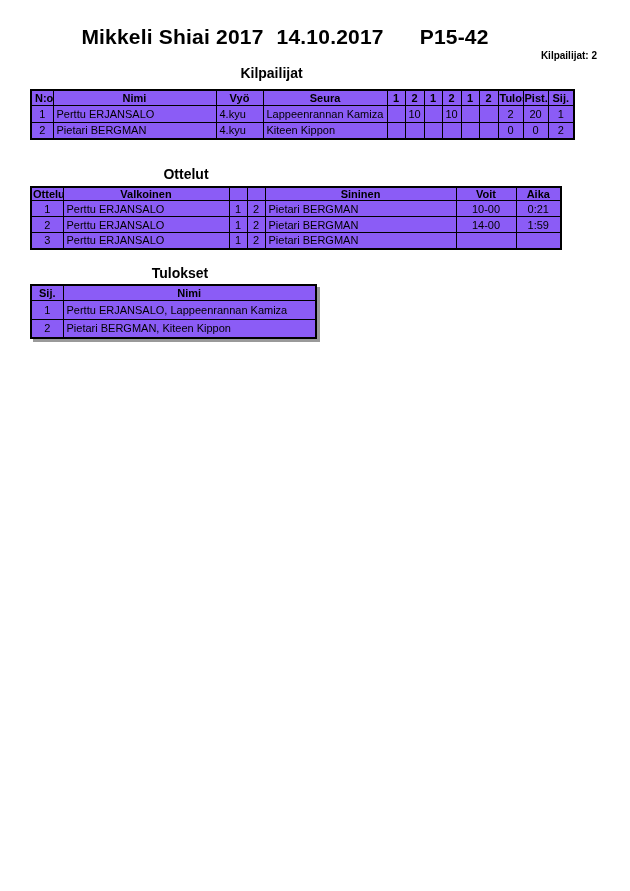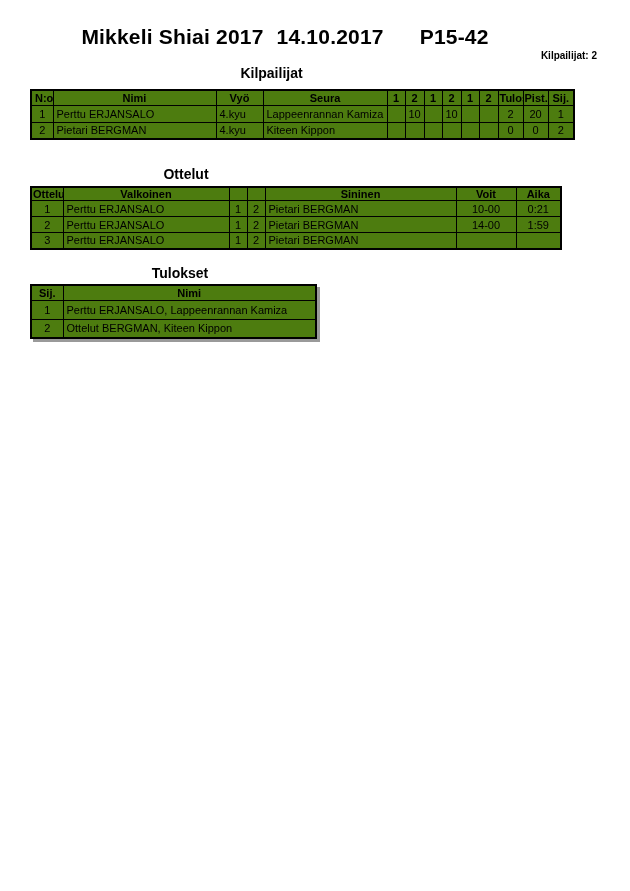--- a/index.html
+++ b/index.html
@@ -32,21 +32,21 @@
   .h-kilpailijat { top: 65px;  left: 30px; width: 483px; }
   .h-ottelut     { top: 166px; left: 30px; width: 312px; }
   .h-tulokset    { top: 265px; left: 30px; width: 300px; }
 
   table.doc-table {
     position: absolute;
     border-collapse: collapse;
     table-layout: fixed;
     font-size: 11px;
     border: 2px solid #000;
-    background: #4d7c0f;
+    background: #8b5cf6;
     padding-left: 24px;
   }
   .doc-table th, .doc-table td {
     border: 1px solid #000;
     white-space: nowrap; overflow: hidden;
     vertical-align: middle;
     padding: 0 1px;
   }
   .doc-table th { font-weight: bold; text-align: center; height: 15px; }
   .doc-table td { height: 17px; }
@@ -210,18 +210,18 @@
         <th>Nimi</th>
       </tr>
     </thead>
     <tbody>
       <tr>
         <td class="c">1</td>
         <td class="l">Perttu ERJANSALO, Lappeenrannan Kamiza</td>
       </tr>
       <tr>
         <td class="c">2</td>
-        <td class="l">Ottelut BERGMAN, Kiteen Kippon</td>
+        <td class="l">Pietari BERGMAN, Kiteen Kippon</td>
       </tr>
     </tbody>
   </table>
 
 </div>
 
 </body></html>

